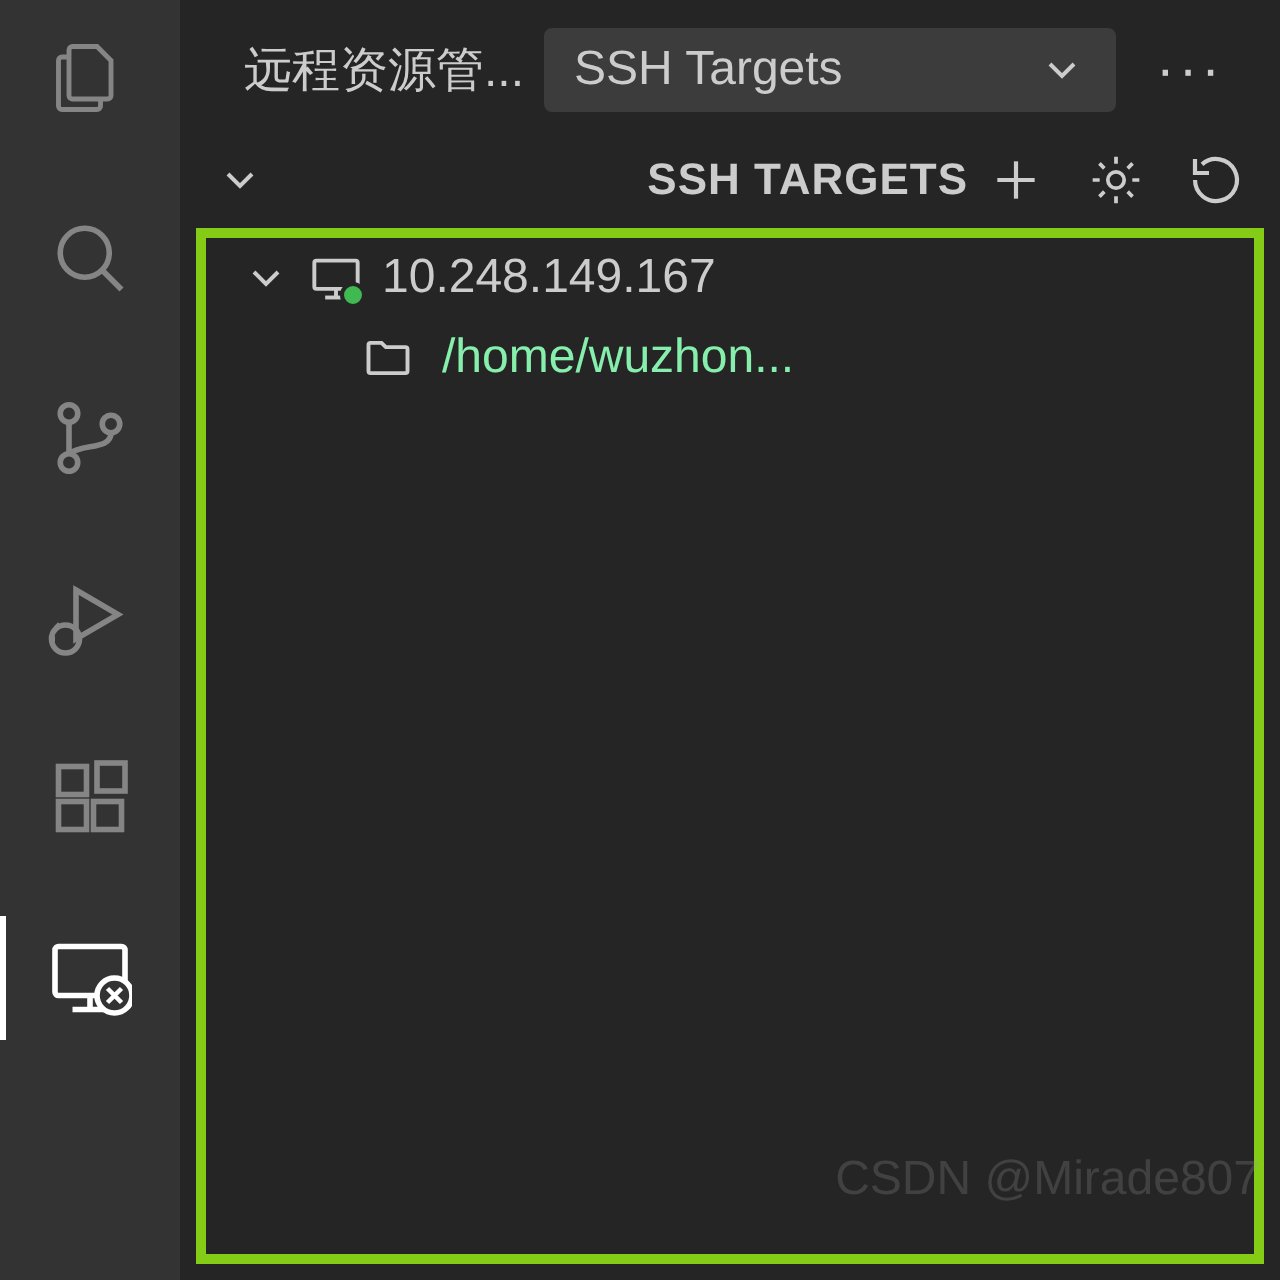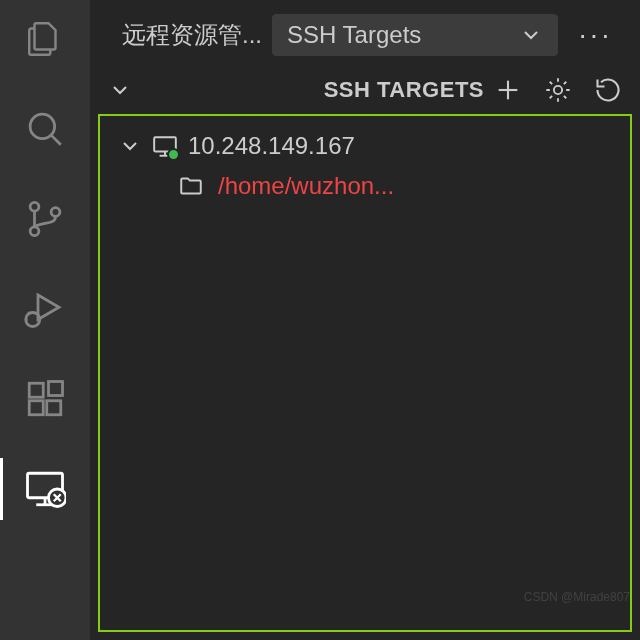--- a/index.html
+++ b/index.html
@@ -99,62 +99,61 @@
     .section-actions {
       display: flex;
       gap: 22px;
       align-items: center;
       color: #cccccc;
     }
     .section-actions svg { width: 28px; height: 28px; }
     .tree-container {
       flex: 1;
       margin: 0 8px 8px 8px;
-      border: 2px solid #84cc16;
+      border: 5px solid #84cc16;
       background: #252526;
-      padding-top: 10px;
       overflow: hidden;
     }
     .tree-item {
       display: flex;
       align-items: center;
       padding: 6px 12px;
       gap: 10px;
       font-size: 24px;
       color: #cccccc;
       white-space: nowrap;
       overflow: hidden;
     }
     .tree-item.host { padding-left: 18px; }
     .tree-item.folder { padding-left: 78px; }
     .tree-icon { display: flex; align-items: center; flex-shrink: 0; }
     .tree-icon svg { width: 26px; height: 26px; }
     .tree-path {
-      color: #ef4444;
+      color: #86efac;
       margin-left: 4px;
       overflow: hidden;
       text-overflow: ellipsis;
     }
     .chevron { width: 24px; height: 24px; flex-shrink: 0; }
     .monitor-wrap { position: relative; display: inline-flex; }
     .status-dot {
       position: absolute;
       bottom: -2px;
       right: -2px;
       width: 13px;
       height: 13px;
       background: #3fb950;
       border-radius: 50%;
       border: 2px solid #252526;
     }
     .watermark {
       position: absolute;
       bottom: 36px;
       right: 10px;
-      font-size: 12px;
+      font-size: 24px;
       color: rgba(150,150,150,0.25);
       pointer-events: none;
     }
   </style>
 </head>
 <body>
 
 <div class="activity-bar">
   <div class="activity-icon">
     <svg viewBox="0 0 24 24" fill="none" stroke="currentColor" stroke-width="1.4">

